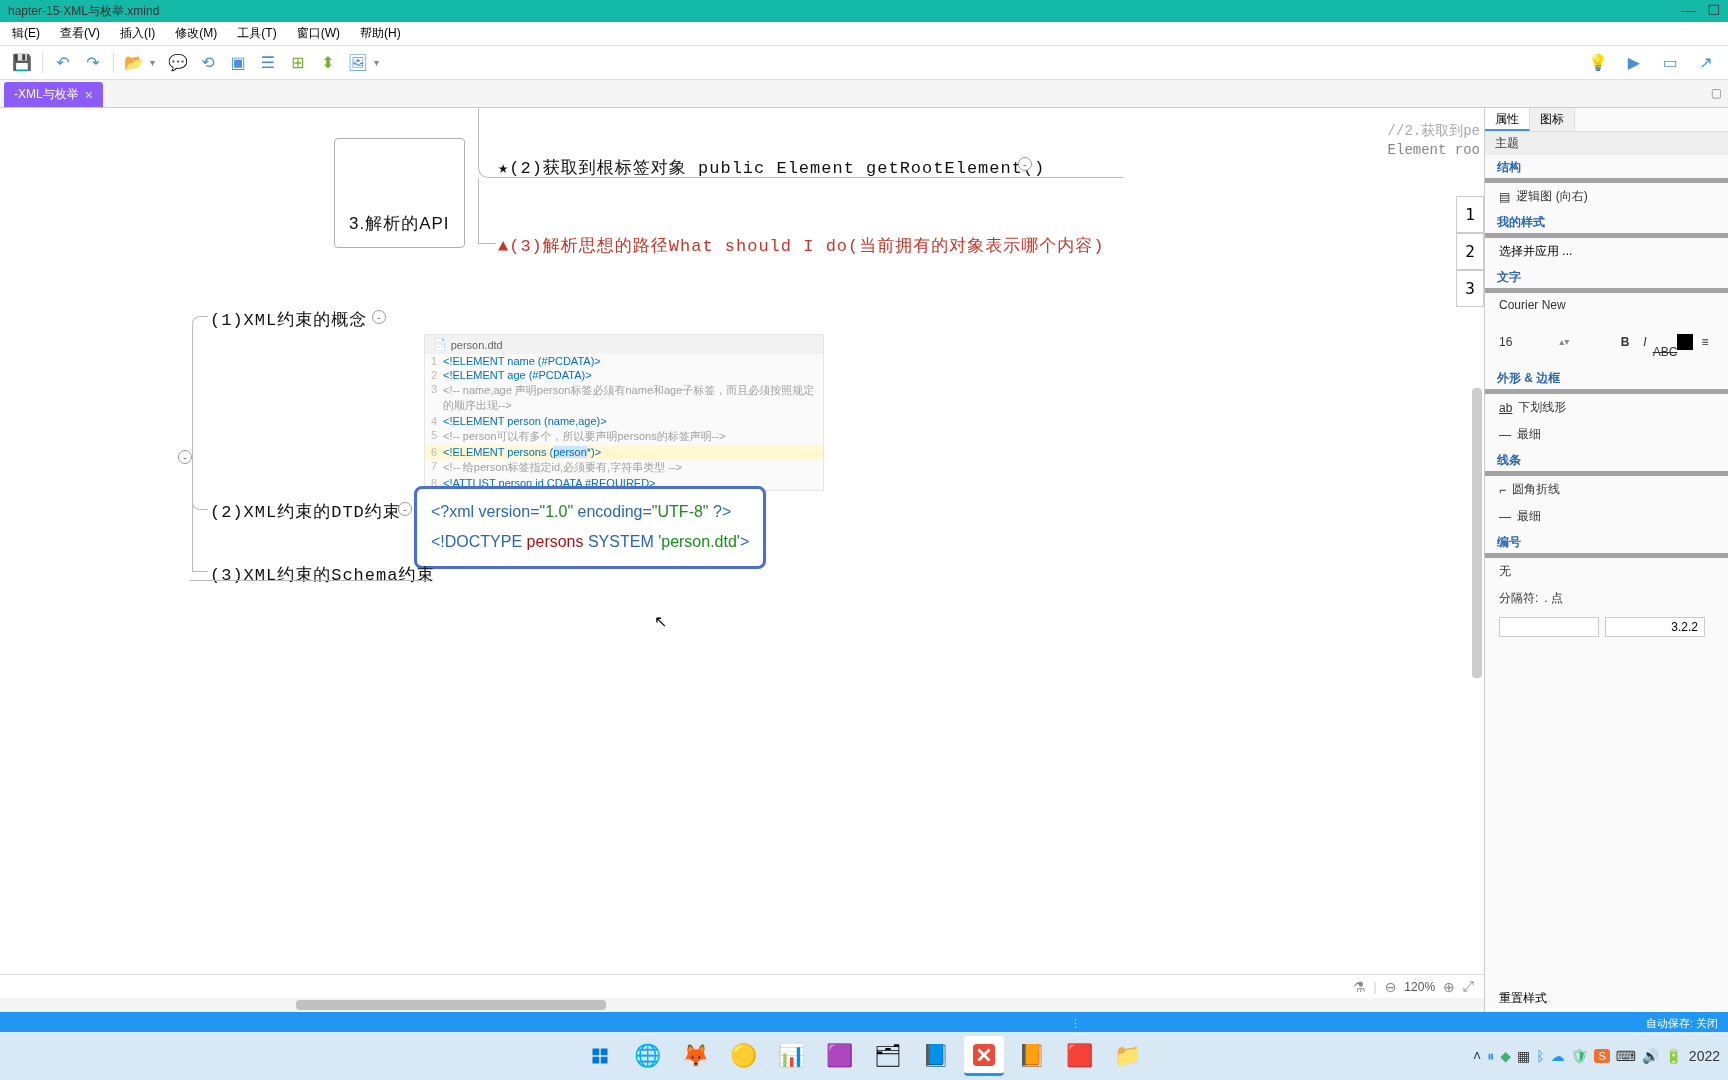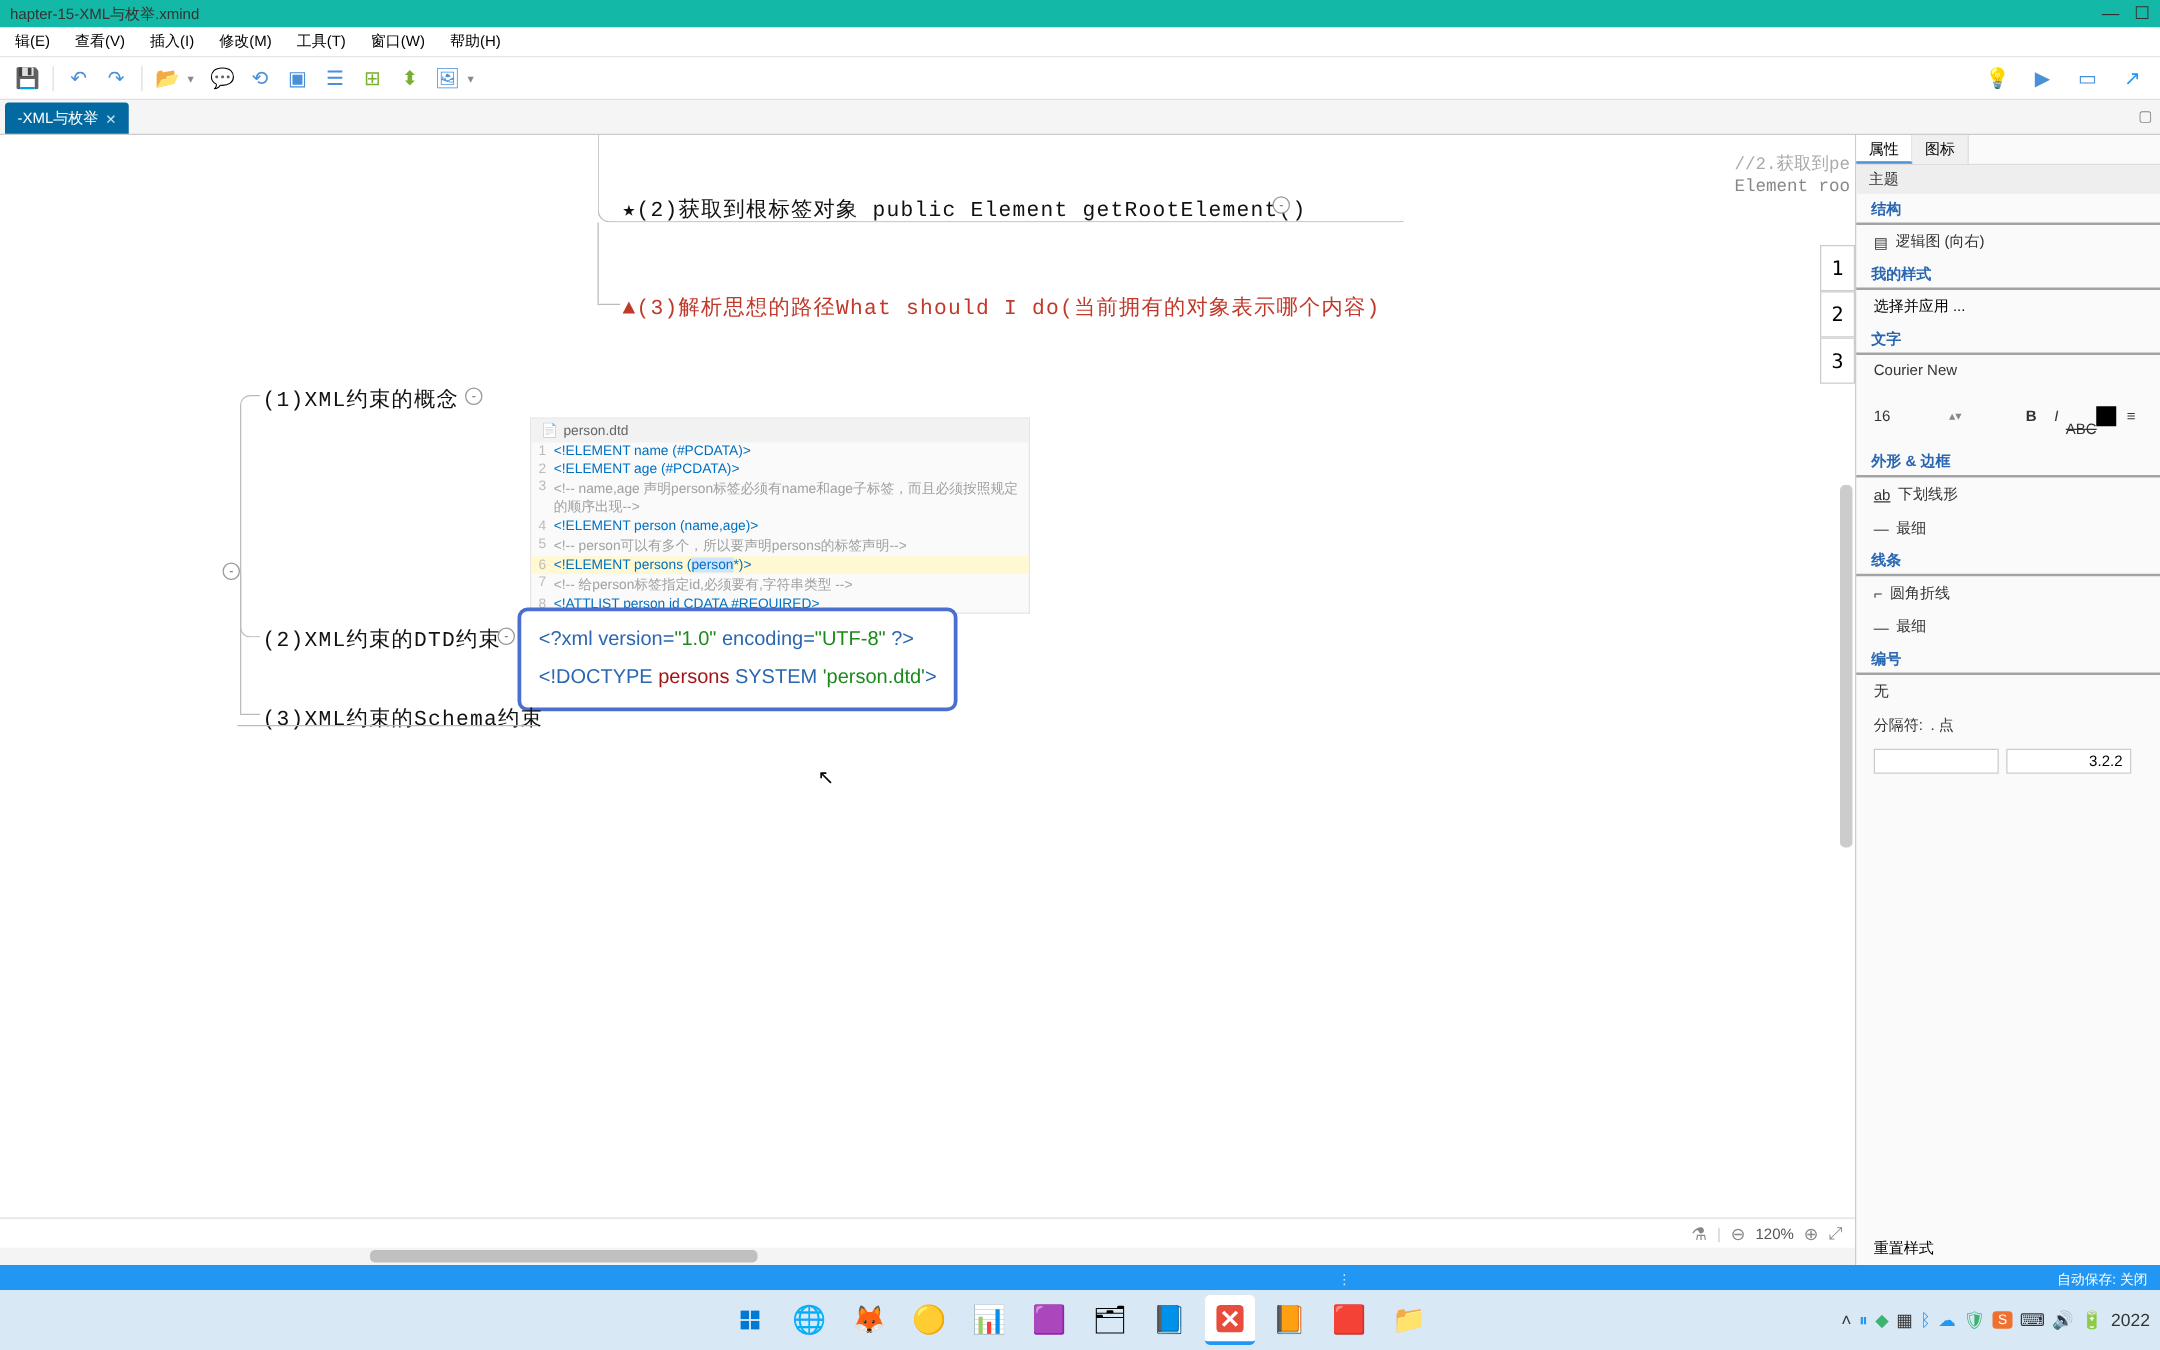--- a/index.html
+++ b/index.html
@@ -16,21 +16,21 @@
 
 
 .toolbar { height: 34px; background: #fff; display: flex; align-items: center; padding: 0 8px; gap: 2px; border-bottom: 1px solid #e0e0e0; }
 .toolbar-btn { width: 28px; height: 28px; display: flex; align-items: center; justify-content: center; cursor: pointer; font-size: 16px; color: #555; border-radius: 3px; }
 .toolbar-sep { width: 1px; height: 20px; background: #ddd; margin: 0 4px; }
 .toolbar-dropdown { width: 12px; font-size: 10px; color: #888; cursor: pointer; }
 .toolbar-right { margin-left: auto; display: flex; gap: 8px; align-items: center; }
 
 
 .tabbar { height: 28px; background: #f5f5f5; display: flex; align-items: flex-end; padding: 0 4px; border-bottom: 1px solid #ccc; position: relative; }
-.tab { background: #0369a1; color: #fff; padding: 4px 10px; font-size: 12px; display: flex; align-items: center; gap: 6px; border-radius: 3px 3px 0 0; }
+.tab { background: #8b5cf6; color: #fff; padding: 4px 10px; font-size: 12px; display: flex; align-items: center; gap: 6px; border-radius: 3px 3px 0 0; }
 .tab-close { font-size: 14px; cursor: pointer; color: #cde6f9; }
 .tab-max { position: absolute; right: 6px; top: 6px; font-size: 12px; color: #888; cursor: pointer; }
 
 
 .main-area { display: flex; height: calc(100% - 22px - 24px - 34px - 28px - 28px - 40px); }
 .canvas-wrap { flex: 1; position: relative; overflow: hidden; background: #fff; }
 .canvas { position: absolute; left: 0; top: 0; width: 100%; height: 100%; }
 
 
 .node { position: absolute; font-family: "Courier New", monospace; font-size: 17px; letter-spacing: 1px; color: #111; white-space: nowrap; }
@@ -68,21 +68,21 @@
 
 .canvas-status { height: 24px; border-top: 1px solid #ddd; display: flex; align-items: center; justify-content: flex-end; padding: 0 10px; gap: 8px; font-size: 12px; color: #555; }
 .canvas-status .icon { font-size: 14px; color: #888; cursor: pointer; }
 
 
 .props { width: 244px; border-left: 1px solid #ccc; background: #fafafa; display: flex; flex-direction: column; font-size: 12px; }
 .props-tabs { display: flex; height: 24px; border-bottom: 1px solid #ddd; }
 .props-tab { padding: 3px 10px; cursor: pointer; border-right: 1px solid #ddd; background: #f0f0f0; }
 .props-tab.active { background: #fff; border-bottom: 2px solid #4a90d9; }
 .props-header { padding: 3px 10px; color: #333; background: #eee; }
-.props-section { padding: 4px 12px 2px; color: #2a66b1; font-weight: bold; border-bottom: 2px solid #a3a3a3; }
+.props-section { padding: 4px 12px 2px; color: #2a66b1; font-weight: bold; border-bottom: 5px solid #a3a3a3; }
 .props-row { padding: 5px 14px; display: flex; align-items: center; gap: 6px; color: #333; }
 .props-row.link { color: #000000; cursor: pointer; }
 .props-input { border: 1px solid #ccc; padding: 2px 6px; font-size: 12px; width: 100px; background: #fff; }
 .props-icons { display: flex; gap: 2px; margin-left: auto; align-items: center; }
 .fmt-btn { width: 18px; height: 18px; display: flex; align-items: center; justify-content: center; font-size: 12px; cursor: pointer; }
 .color-swatch { width: 16px; height: 16px; background: #000; display: inline-block; }
 
 
 .bluebar { height: 22px; background: #2196f3; color: #fff; display: flex; align-items: center; justify-content: flex-end; padding: 0 10px; font-size: 11px; gap: 8px; }
 
@@ -148,20 +148,23 @@
     <span>-XML与枚举</span>
     <span class="tab-close">×</span>
   </div>
   <div class="tab-max">▢</div>
 </div>
 
 <div class="main-area">
   <div class="canvas-wrap">
     <div class="canvas">
 
+      <div class="node node-box" style="left:334px; top:30px; height:110px; display:flex; align-items:flex-end; padding-bottom:12px;">
+        <span>3.解析的API</span>
+      </div>
 
       <div class="node" style="left:498px; top:48px;">★(2)获取到根标签对象 public Element getRootElement()</div>
       <div class="toggle" style="left:1018px; top:49px;">-</div>
       <div style="position:absolute; left:478px; top:0; width:645px; height:70px; border-left:1px solid #bbb; border-bottom:1px solid #bbb; border-bottom-left-radius:10px;"></div>
 
       <div class="node-code-comment" style="position:absolute; right:4px; top:14px;">//2.获取到pe</div>
       <div class="node-code-comment" style="position:absolute; right:4px; top:34px; color:#888;">Element roo</div>
 
       <div class="node node-red" style="left:498px; top:126px;">▲(3)解析思想的路径What should I do(当前拥有的对象表示哪个内容)</div>
       <div style="position:absolute; left:478px; top:70px; width:1px; height:65px; background:#bbb;"></div>

